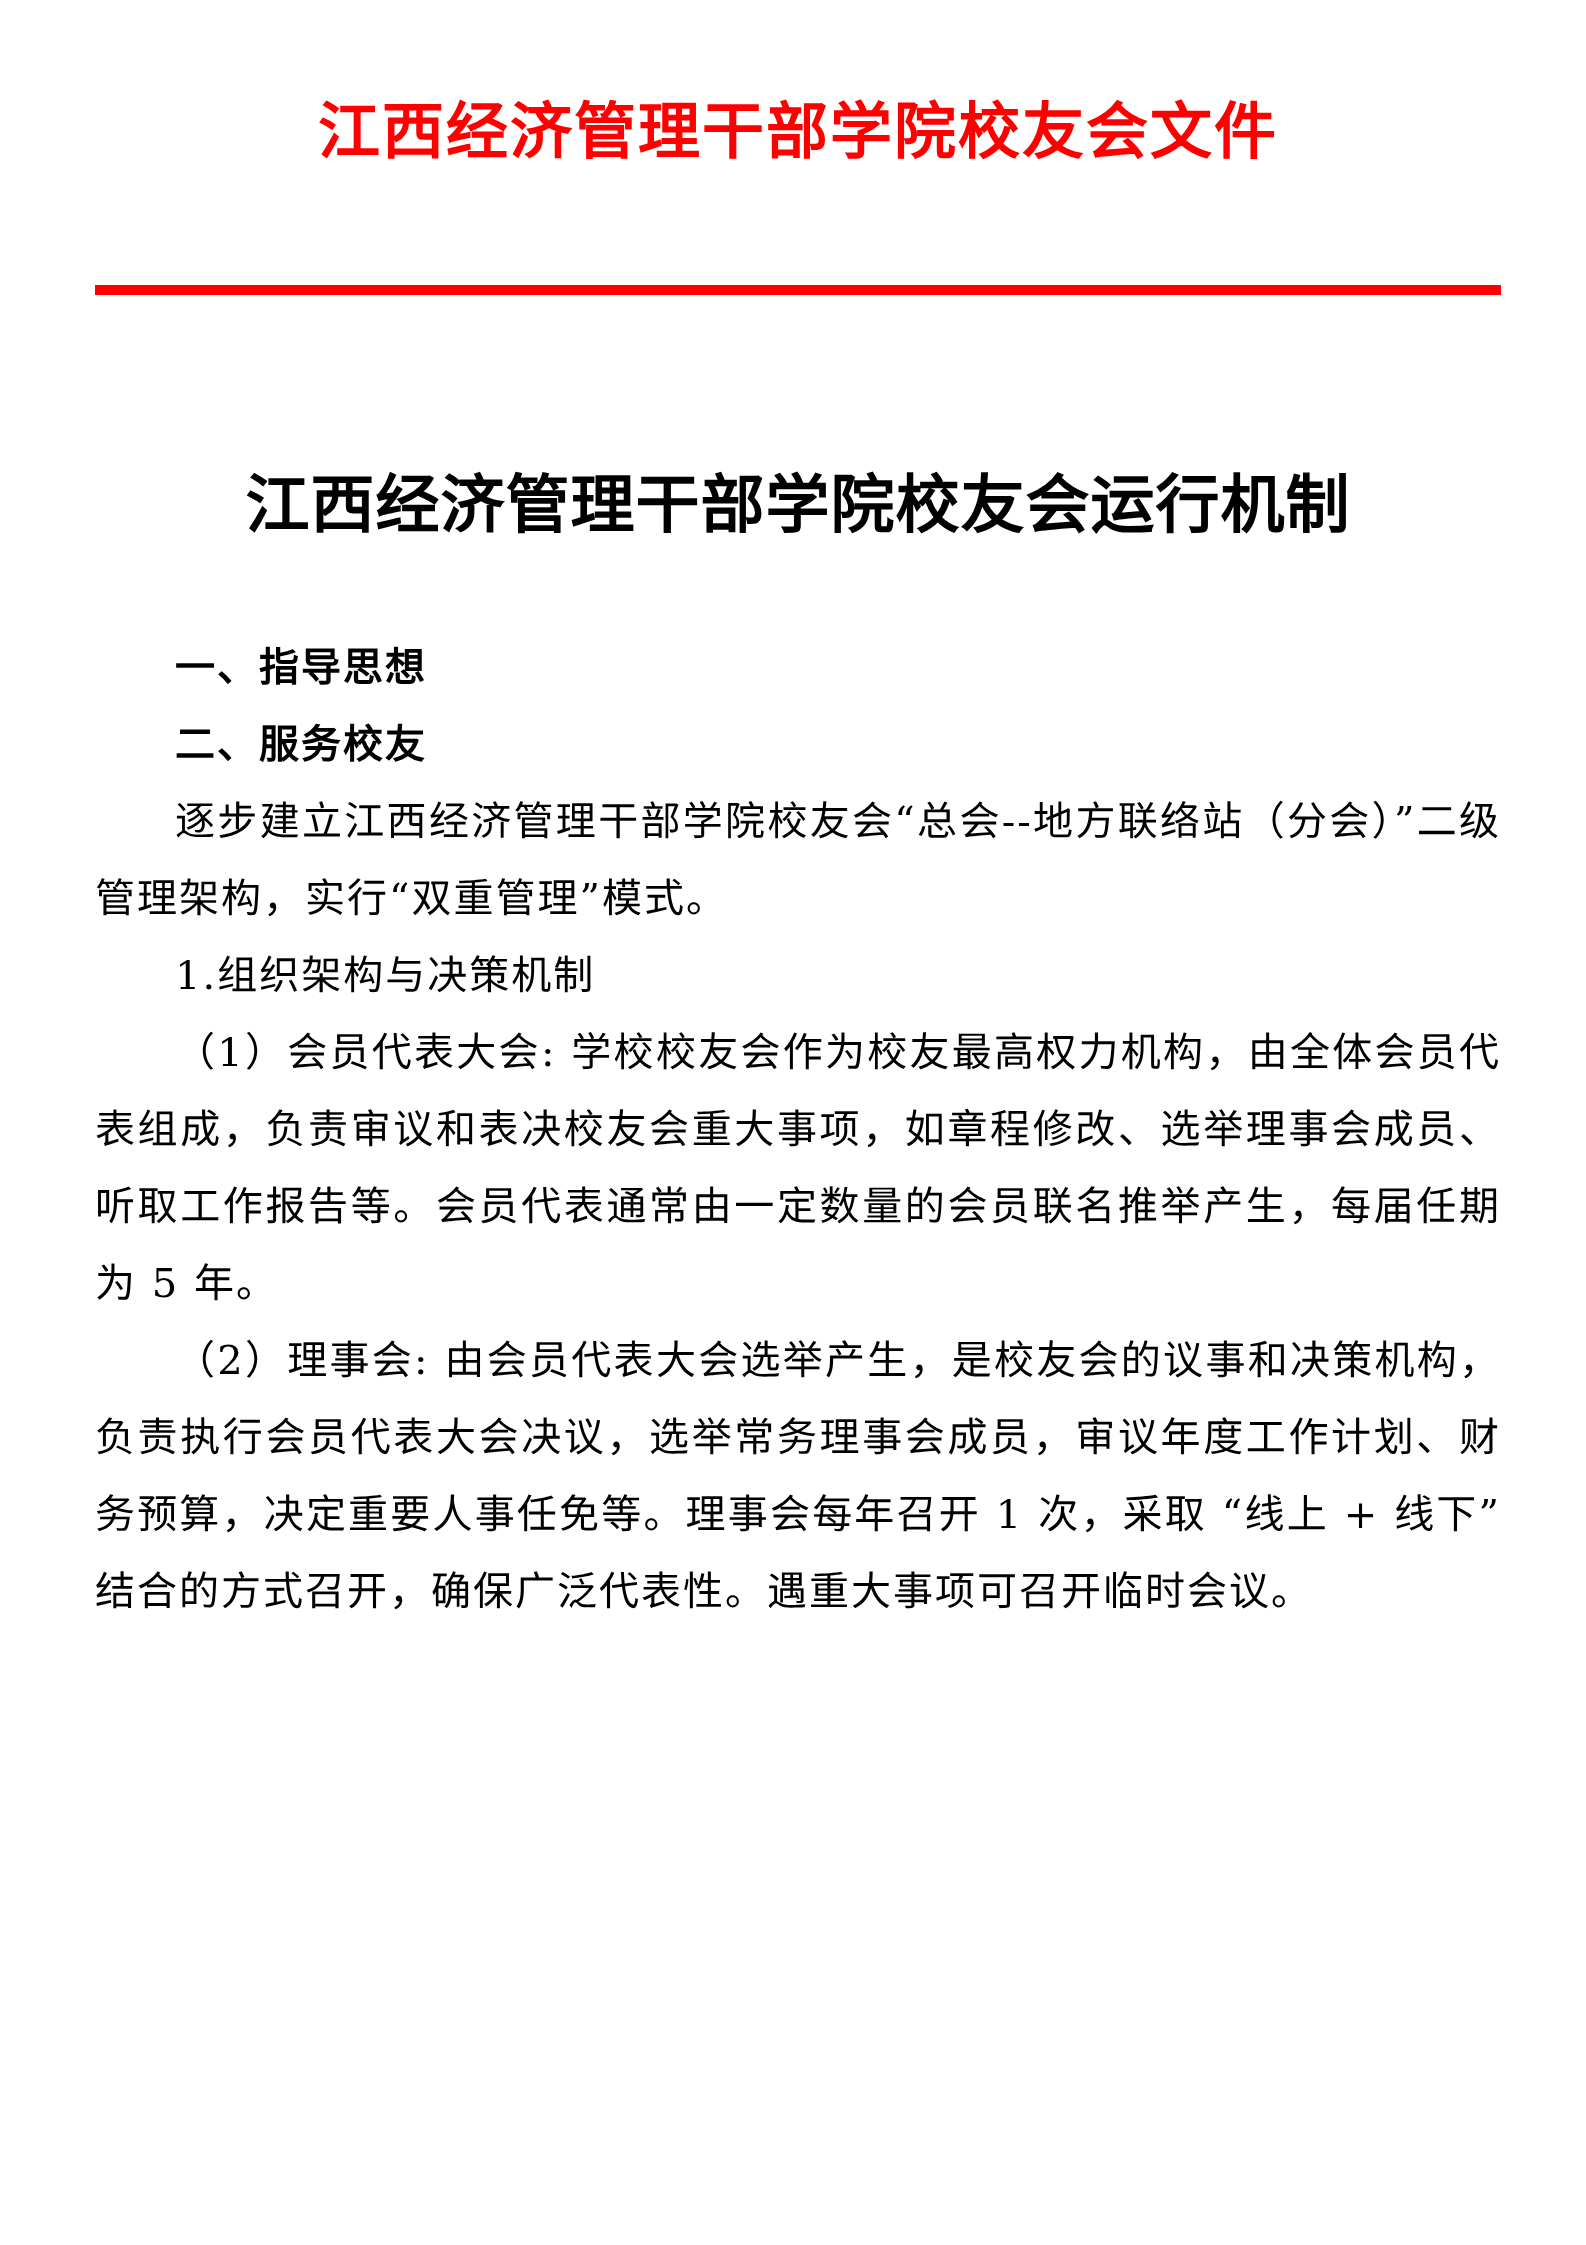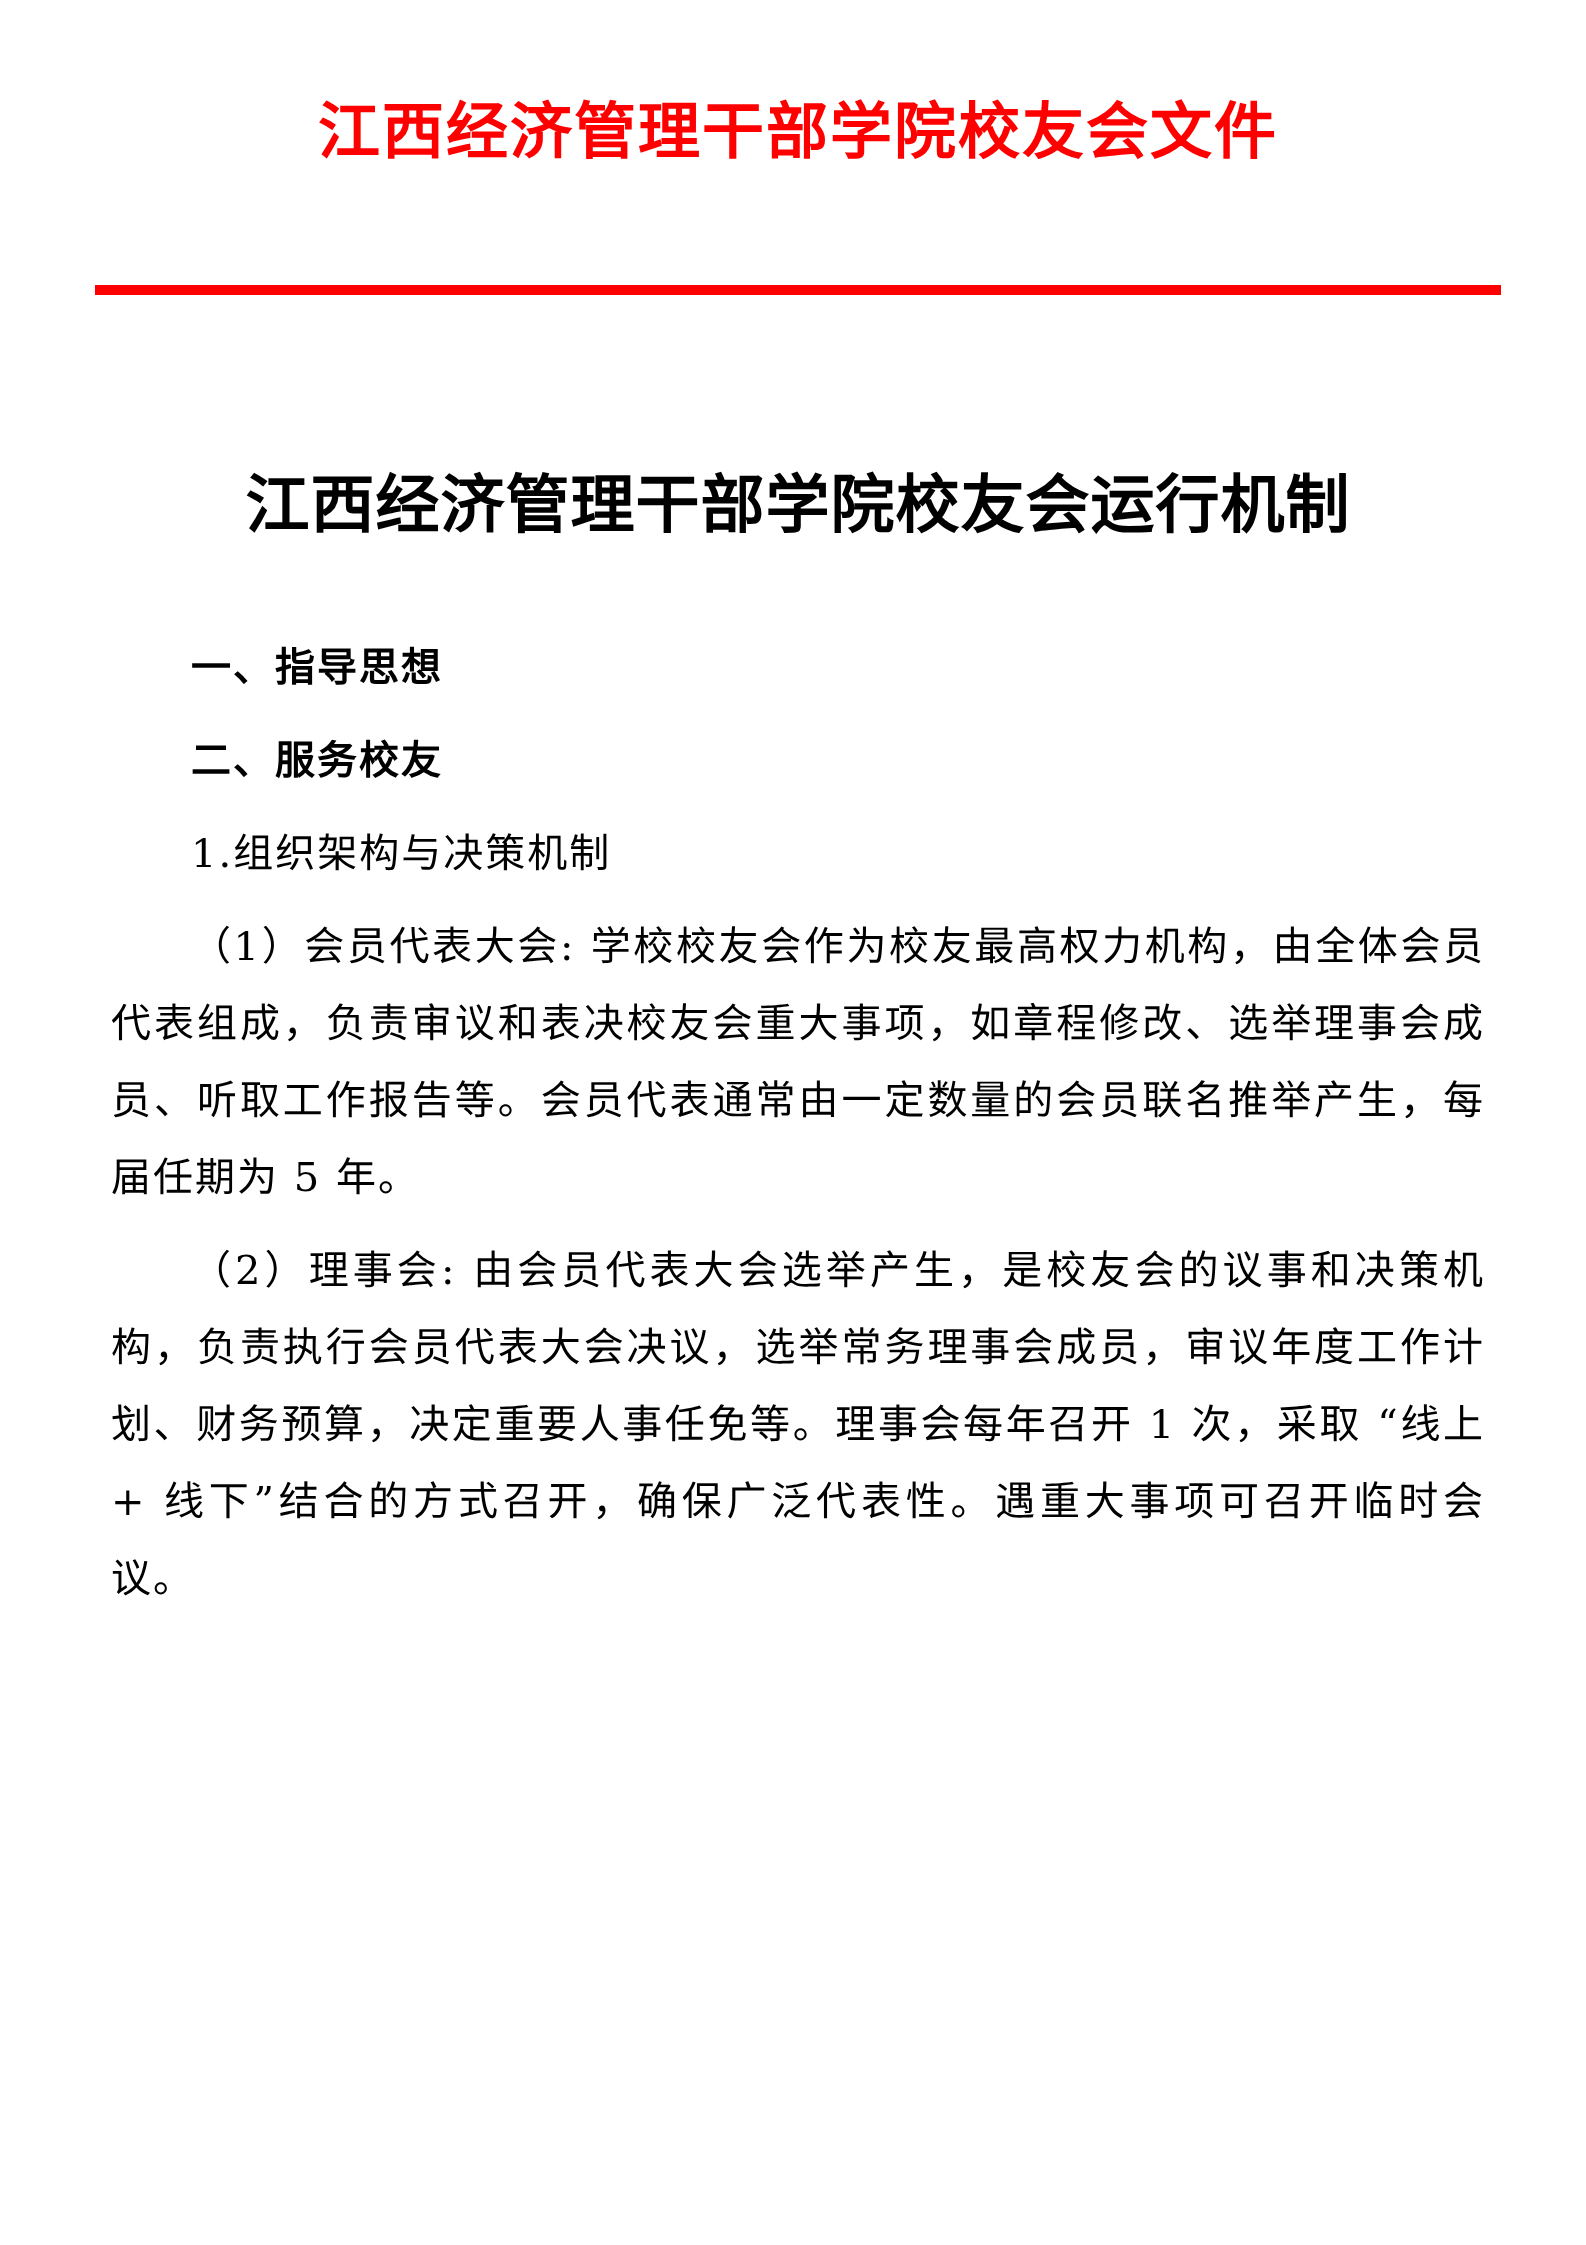--- a/index.html
+++ b/index.html
@@ -47,21 +47,21 @@
   }
   
   .content {
     margin-top: 84px;
     font-size: 40px;
     line-height: 77px;
     letter-spacing: 2px;
     text-align: justify;
   }
   .content p, .content h2 {
-    margin: 16px;
+    margin: 0;
     padding: 0;
     text-indent: 2em;
   }
   .content h2 {
     font-size: 40px;
     line-height: 77px;
     font-weight: bold;
     font-family: "Liberation Sans", "DejaVu Sans", sans-serif;
     text-align: left;
   }
@@ -80,20 +80,21 @@
 
   <h1 class="doc-title">江西经济管理干部学院校友会运行机制</h1>
 
   <div class="content">
 
     <h2>一、指导思想</h2>
 
 
     <h2>二、服务校友</h2>
 
+    <p>逐步建立江西经济管理干部学院校友会“总会--地方联络站（分会）”二级管理架构，实行“双重管理”模式。</p>
 
     <p>1.组织架构与决策机制</p>
 
     <p>（1）会员代表大会: 学校校友会作为校友最高权力机构，由全体会员代表组成，负责审议和表决校友会重大事项，如章程修改、选举理事会成员、听取工作报告等。会员代表通常由一定数量的会员联名推举产生，每届任期为 5 年。</p>
 
     <p>（2）理事会: 由会员代表大会选举产生，是校友会的议事和决策机构，负责执行会员代表大会决议，选举常务理事会成员，审议年度工作计划、财务预算，决定重要人事任免等。理事会每年召开 1 次，采取 “线上 + 线下”结合的方式召开，确保广泛代表性。遇重大事项可召开临时会议。</p>
 
   </div>
 </div>
 

